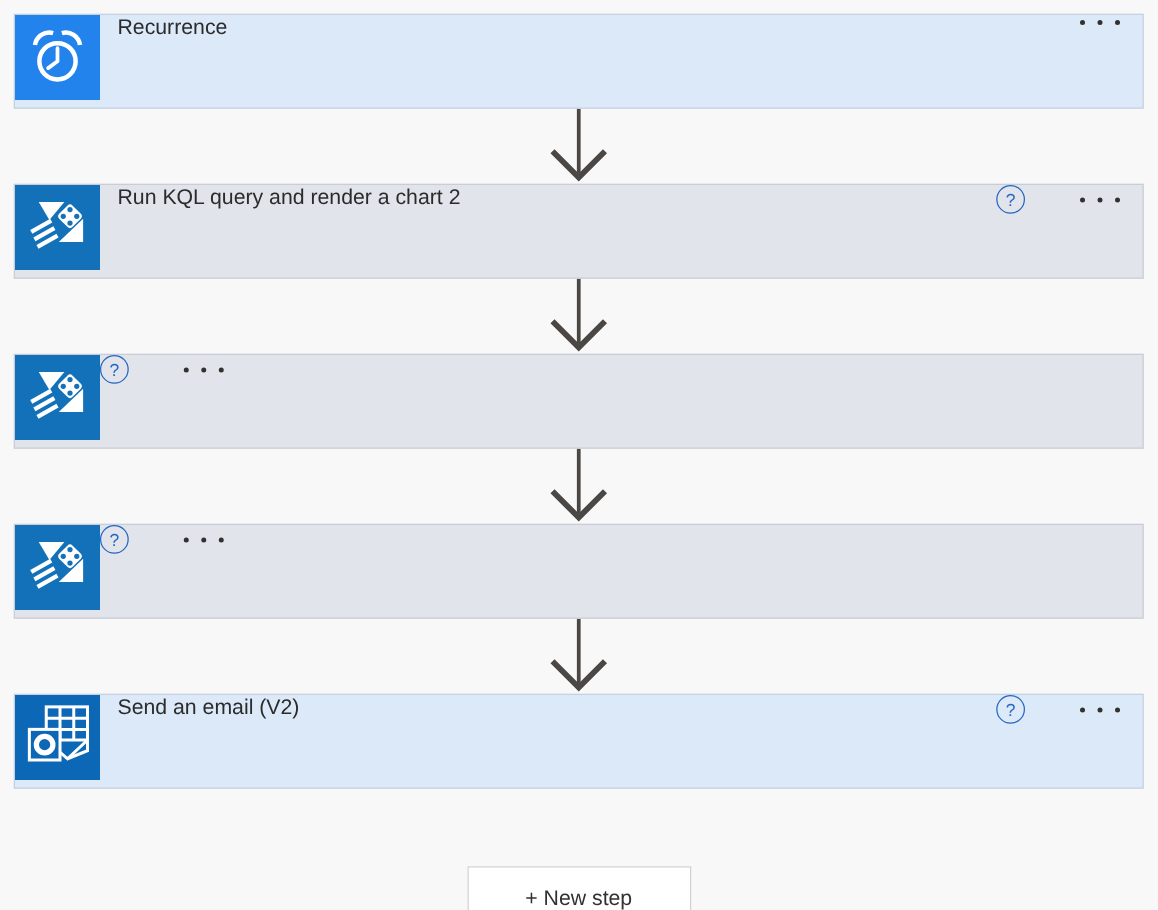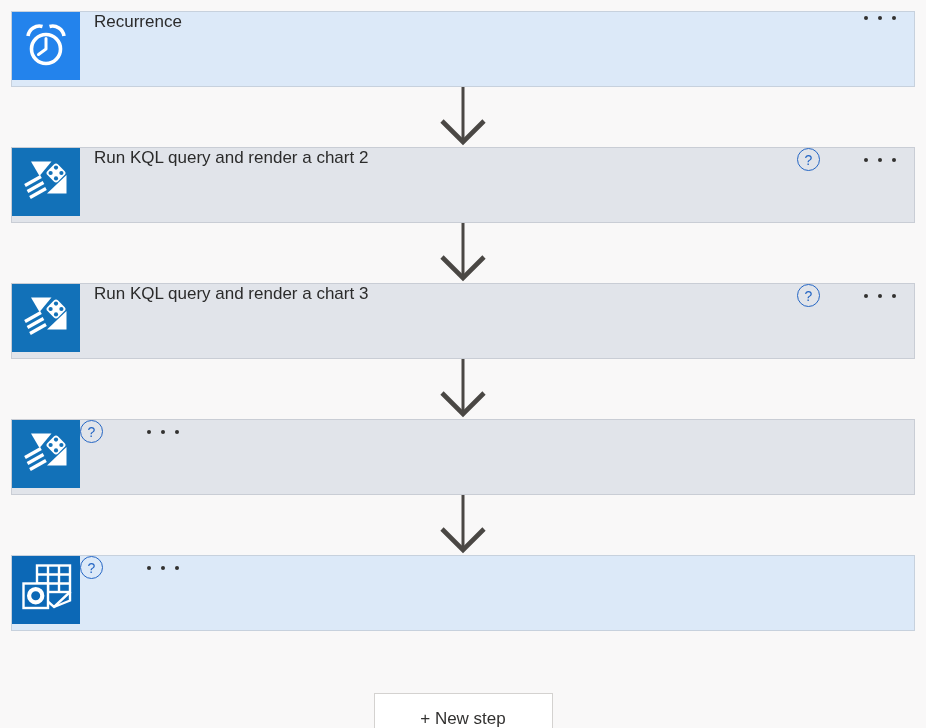--- a/index.html
+++ b/index.html
@@ -183,21 +183,20 @@
         <circle cx="38.6" cy="25" r="2.1" fill="#1271b8"></circle>
         <circle cx="49.4" cy="25" r="2.1" fill="#1271b8"></circle>
         <polygon points="35,45.5 54.5,45.5 54.5,27" fill="#ffffff"></polygon>
         <g stroke="#ffffff" stroke-width="3.4">
           <line x1="13" y1="37.5" x2="29" y2="28.5"></line>
           <line x1="15.5" y1="43.5" x2="31.5" y2="34.5"></line>
           <line x1="18" y1="49.5" x2="34" y2="40.5"></line>
         </g>
       </svg>
     </div>
-    <div class="title">Run KQL query and render a chart 3</div>
     <div class="right">
       <div class="help">?</div>
       <div class="dots">
           <i></i>
           <i></i>
           <i></i>
         </div>
     </div>
   </div>
 
@@ -249,20 +248,21 @@
         <line x1="36" y1="9.5" x2="36" y2="36"></line>
         <line x1="47" y1="9.5" x2="47" y2="36"></line>
         <line x1="25" y1="18.5" x2="58" y2="18.5"></line>
         <line x1="25" y1="27.5" x2="58" y2="27.5"></line>
         <polyline points="25,36 42,51 58,36"></polyline>
         <polyline points="58,36 58,44.5 42,51"></polyline>
         <rect x="11.5" y="27.5" width="24.5" height="24.5" fill="#0c68b6"></rect>
         <circle cx="23.7" cy="39.7" r="6.6" stroke-width="4.2"></circle>
       </svg>
     </div>
+    <div class="title">Send an email (V2)</div>
     <div class="right">
       <div class="help">?</div>
       <div class="dots">
           <i></i>
           <i></i>
           <i></i>
         </div>
     </div>
   </div>
 

